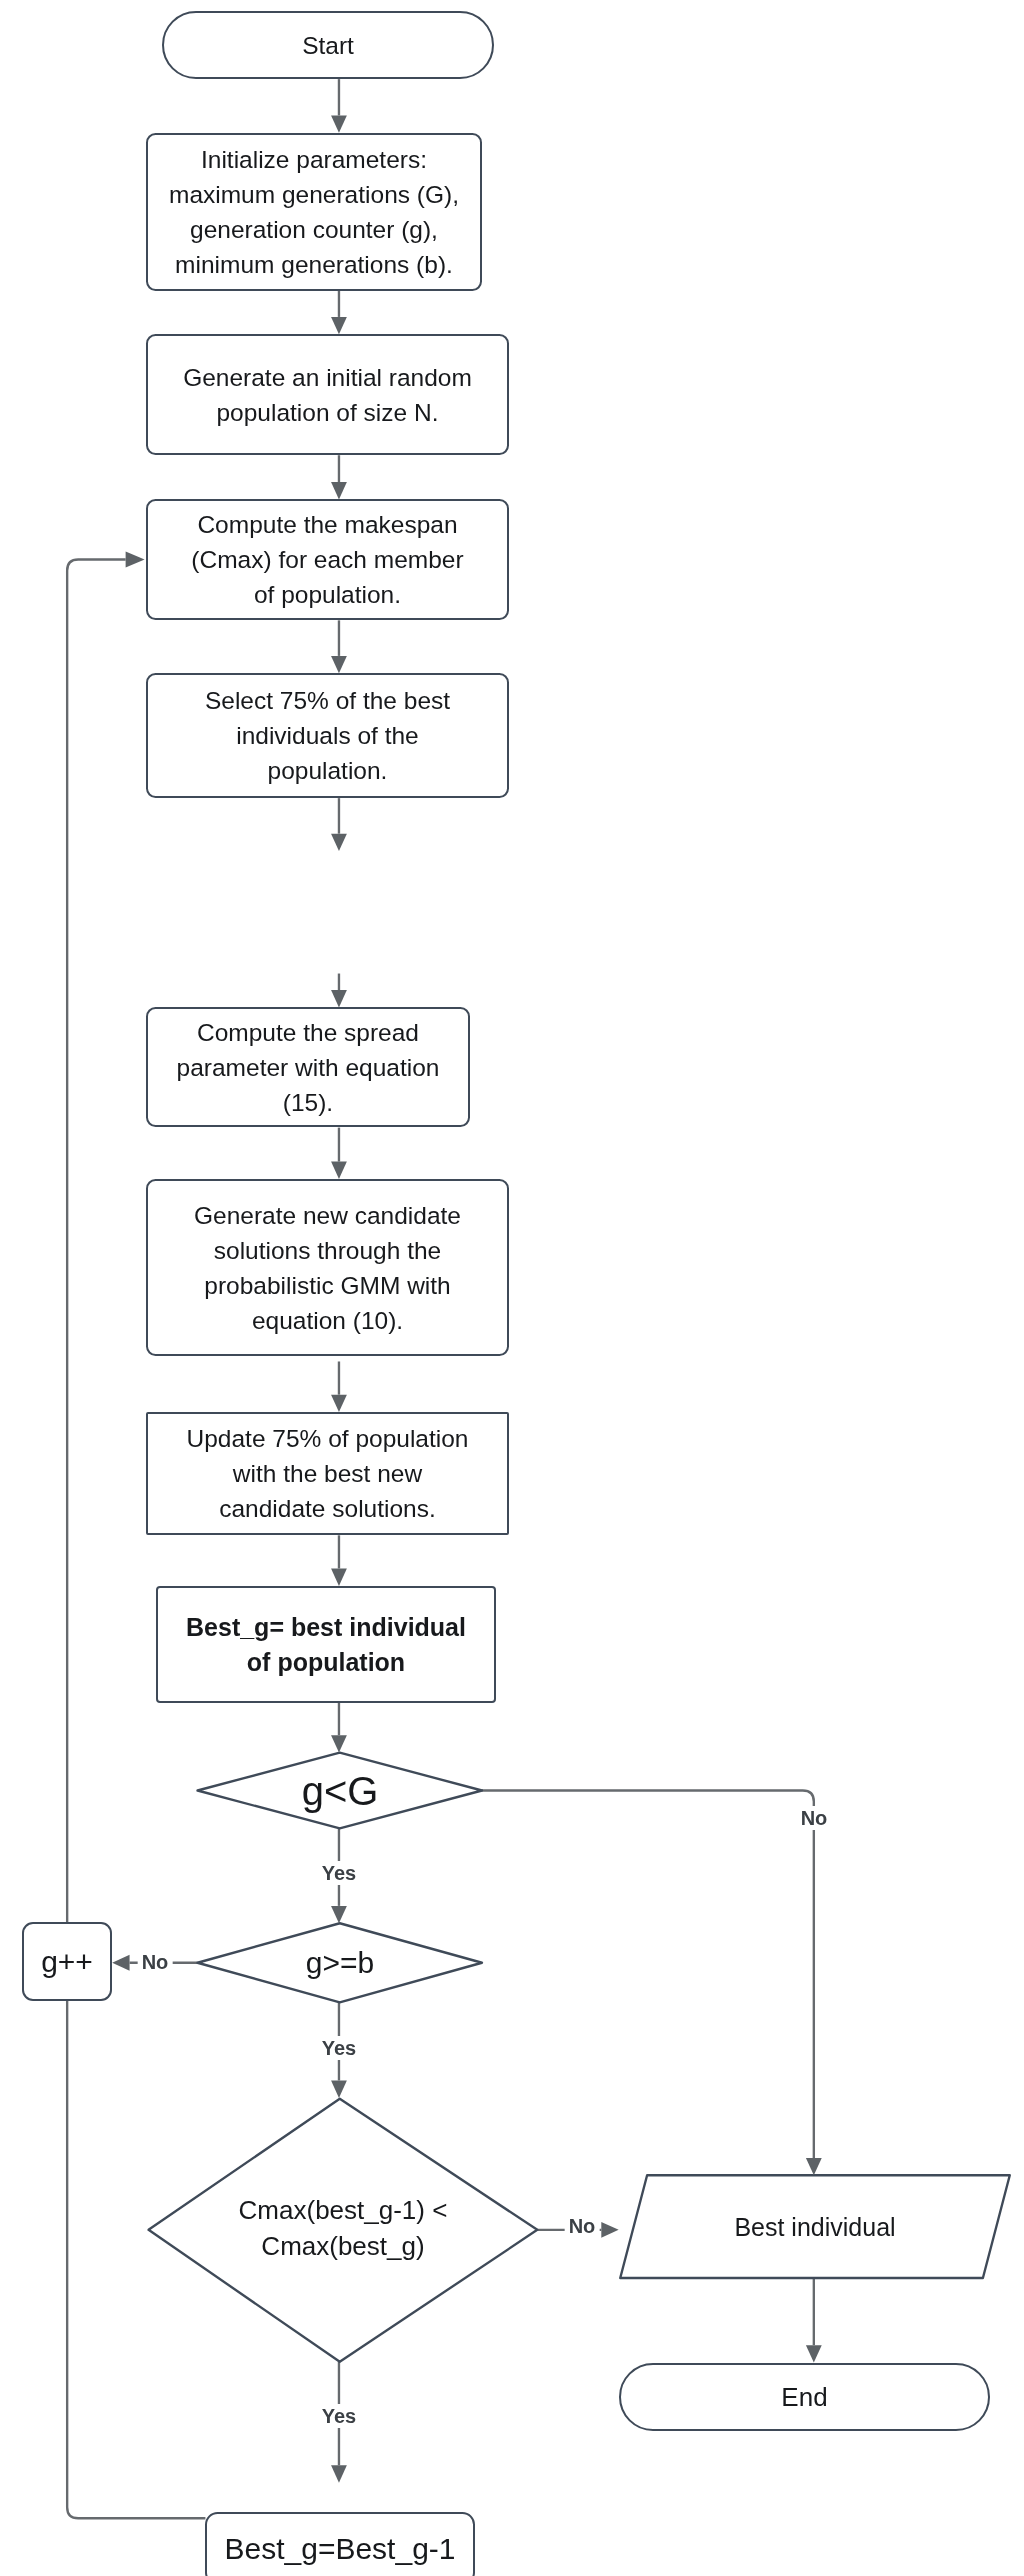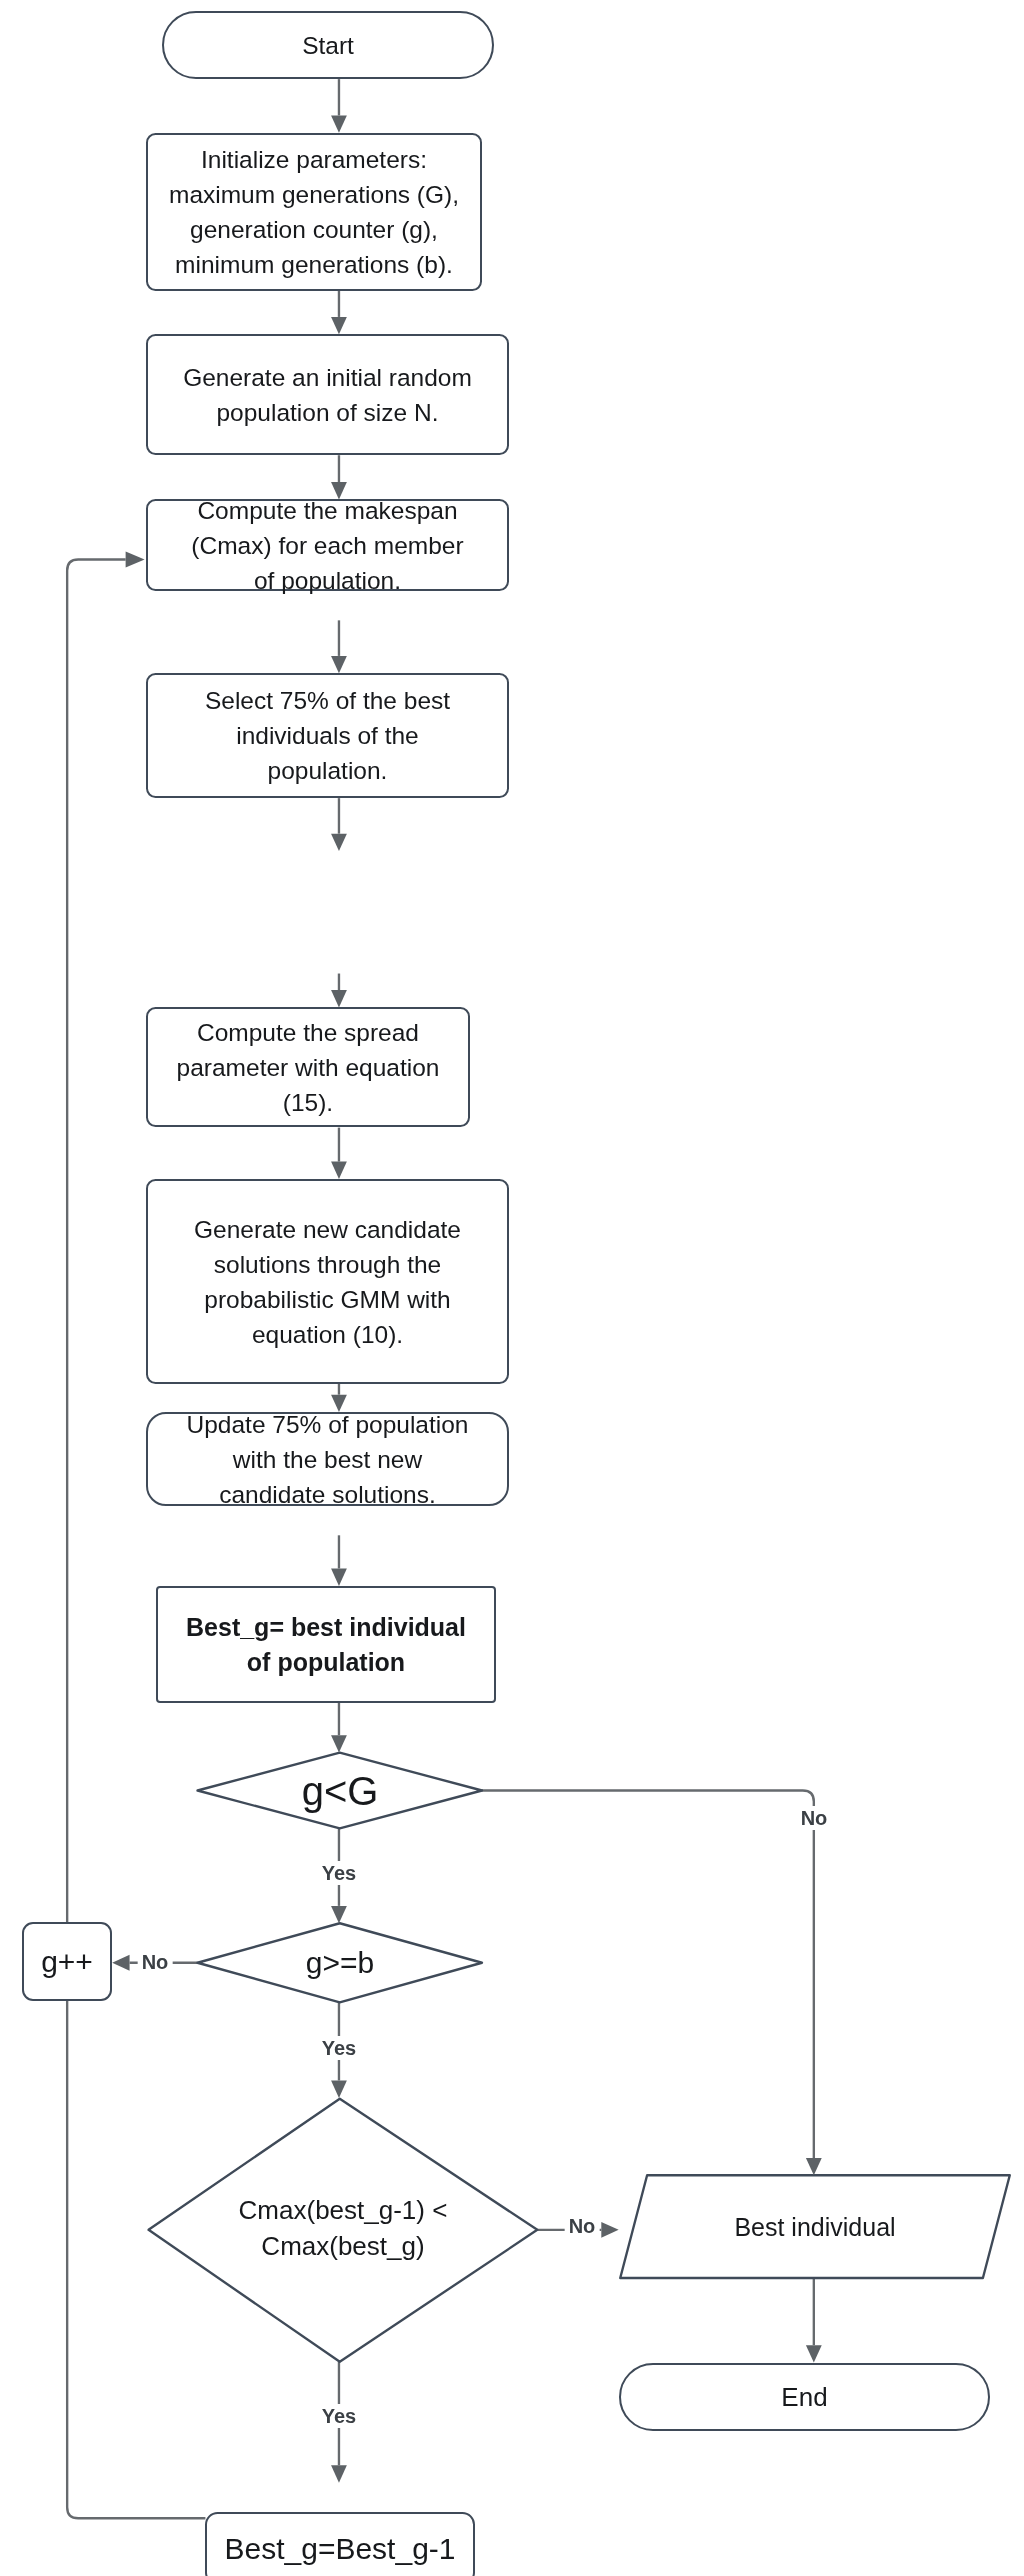--- a/index.html
+++ b/index.html
@@ -108,47 +108,47 @@
 maximum generations (G),
 generation counter (g),
 minimum generations (b).</span>
   </div>
 
   <div class="node" style="left:146px; top:334px; width:363px; height:121px; border-radius:9.5px;">
     <span>Generate an initial random
 population of size N.</span>
   </div>
 
-  <div class="node" style="left:146px; top:499px; width:363px; height:92px; border-radius:9.5px;">
+  <div class="node" style="left:146px; top:499px; width:363px; height:121px; border-radius:9.5px;">
     <span>Compute the makespan
 (Cmax) for each member
 of population.</span>
   </div>
 
   <div class="node" style="left:146px; top:673px; width:363px; height:125px; border-radius:9.5px;">
     <span>Select 75% of the best
 individuals of the
 population.</span>
   </div>
 
 
   <div class="node" style="left:146px; top:1007px; width:324px; height:120px; border-radius:9.5px;">
     <span>Compute the spread
 parameter with equation
 (15).</span>
   </div>
 
-  <div class="node" style="left:146px; top:1179px; width:363px; height:205px; border-radius:9.5px;">
+  <div class="node" style="left:146px; top:1179px; width:363px; height:177px; border-radius:9.5px;">
     <span>Generate new candidate
 solutions through the
 probabilistic GMM with
 equation (10).</span>
   </div>
 
-  <div class="node" style="left:146px; top:1412px; width:363px; height:94px; border-radius:20px;">
+  <div class="node" style="left:146px; top:1412px; width:363px; height:123px; border-radius:2px;">
     <span>Update 75% of population
 with the best new
 candidate solutions.</span>
   </div>
 
   <div class="node" style="left:156px; top:1586px; width:340px; height:117px; border-radius:4px; font-size:25px;font-weight:bold;">
     <span>Best_g= best individual
 of population</span>
   </div>
 

